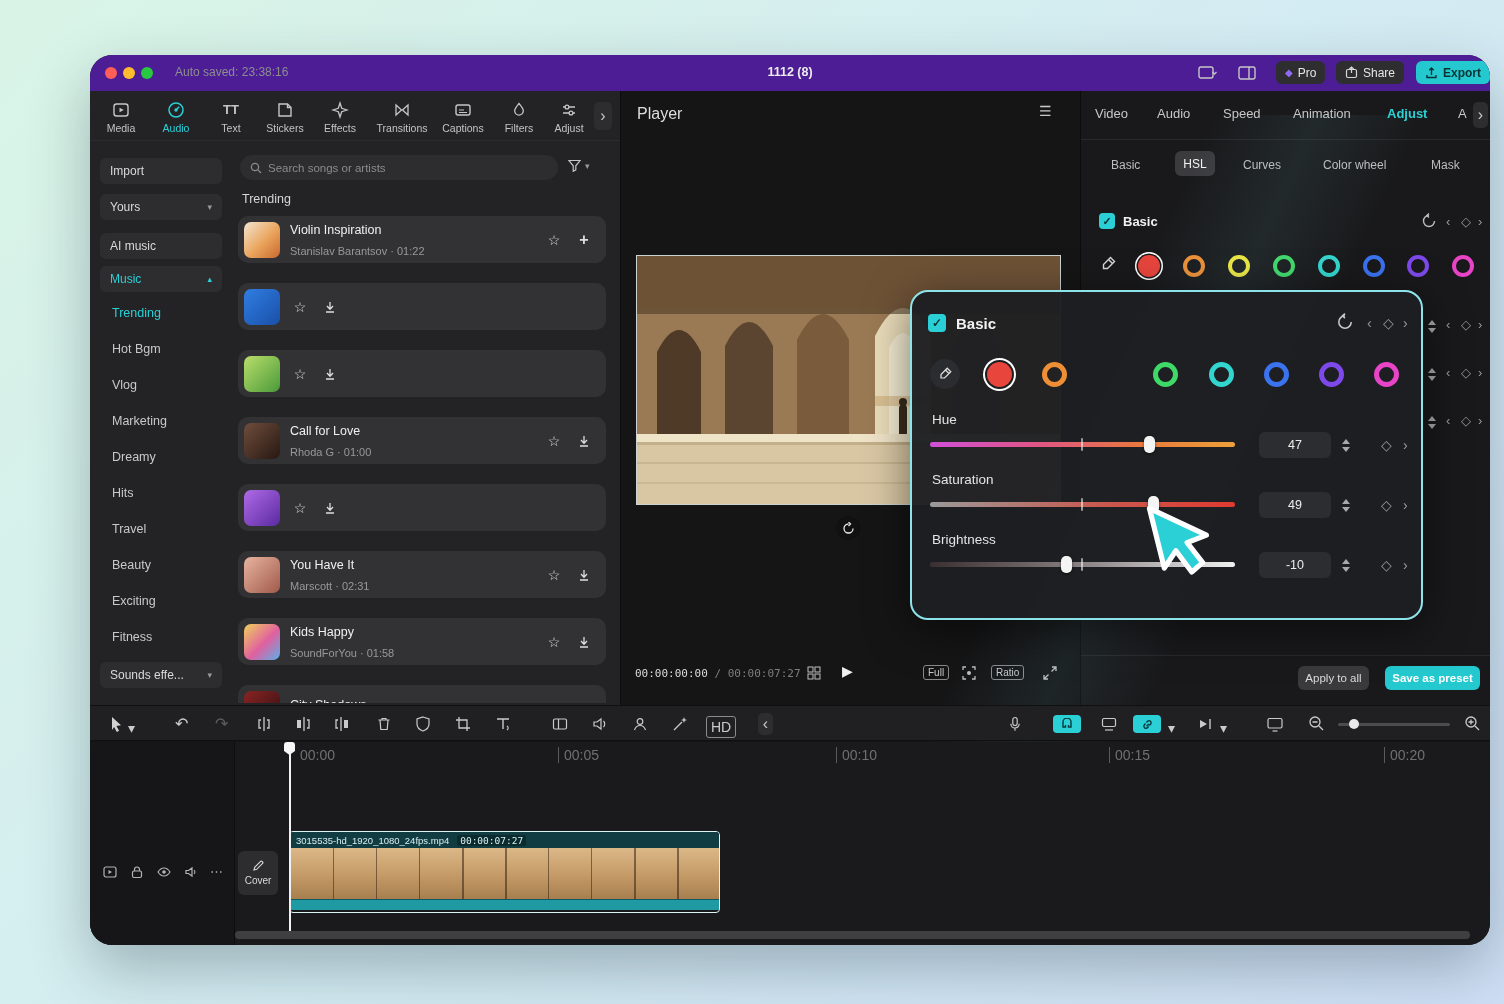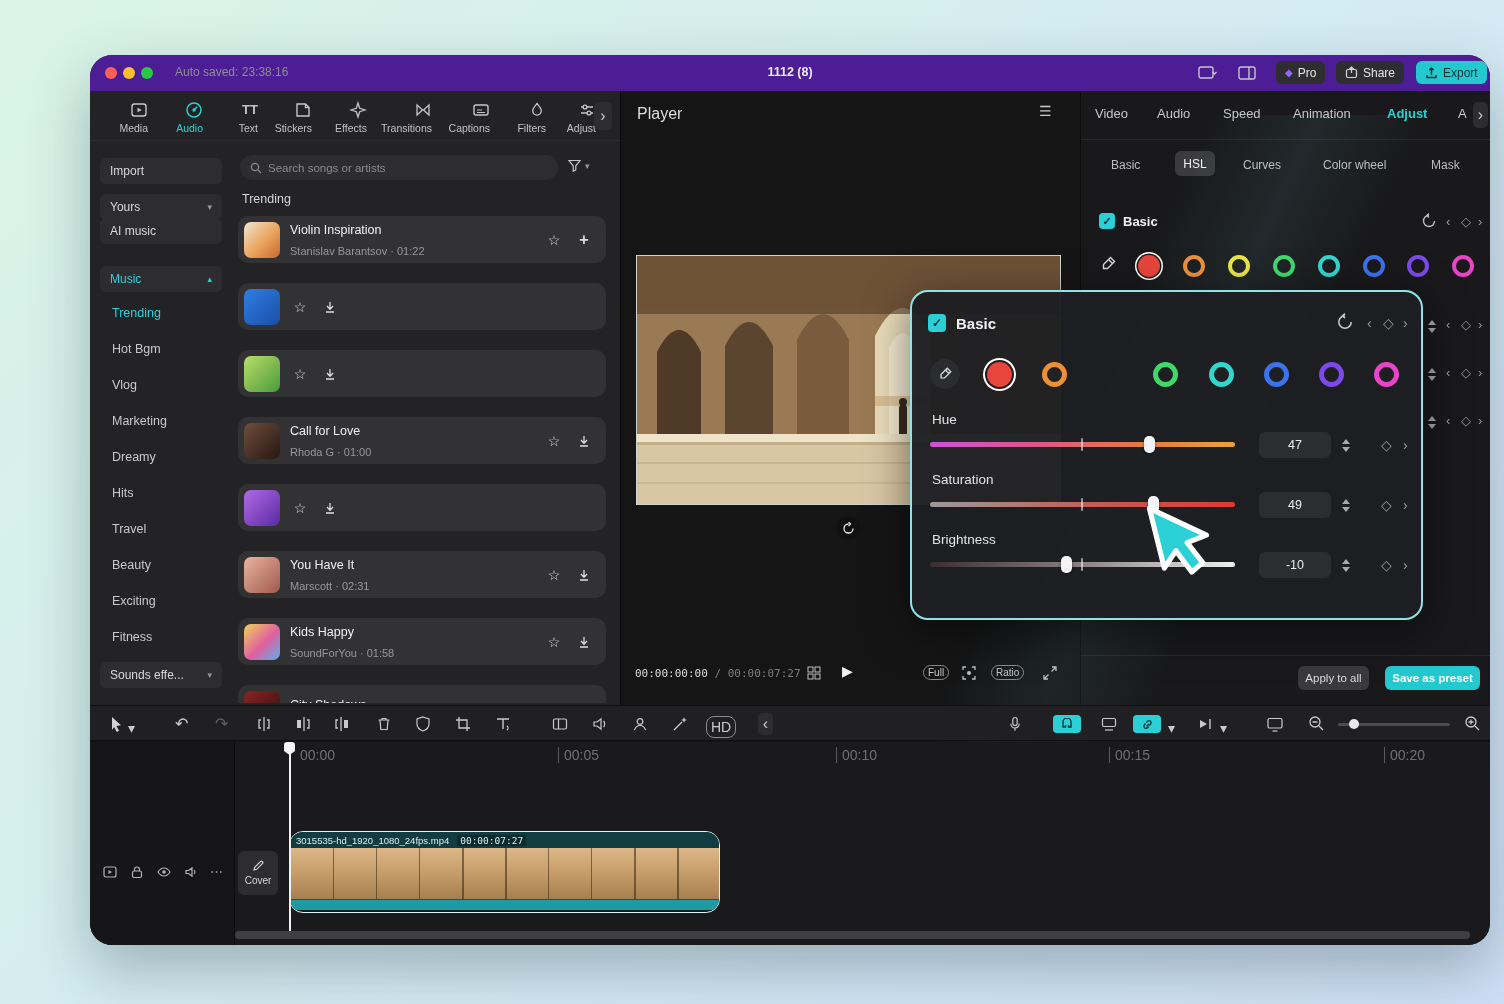--- a/index.html
+++ b/index.html
@@ -4,21 +4,21 @@
 <style>
 *{margin:0;padding:0;box-sizing:border-box}
 html,body{width:1504px;height:1004px}
 body{background:linear-gradient(135deg,#d9f4e6 0%,#d4ecf2 50%,#cfe0f6 100%);font-family:"Liberation Sans",sans-serif;position:relative;overflow:hidden;-webkit-font-smoothing:antialiased}
 .a{position:absolute}
 .window{position:absolute;left:90px;top:55px;width:1400px;height:890px;background:#141415;border-radius:22px;overflow:hidden;box-shadow:0 24px 60px rgba(20,40,50,.30)}
 .tl-dot{width:12px;height:12px;border-radius:50%}
 .tb-pill{height:23px;border-radius:6px;background:#2e2e31;display:flex;align-items:center;gap:5px;padding:0 9px;color:#e6e6e6;font-size:12px}
 .left-region{position:absolute;left:0;top:36px;width:530px;height:614px;background:#232326}
 .tabsbar{position:absolute;left:0;top:0;width:530px;height:50px;border-bottom:1px solid #2c2c2f}
-.tab{position:absolute;top:5px;width:54px;height:42px;display:flex;flex-direction:column;align-items:flex-end;justify-content:center;gap:3px;color:#c3c3c5;font-size:10.5px}
+.tab{position:absolute;top:5px;width:54px;height:42px;display:flex;flex-direction:column;align-items:center;justify-content:center;gap:3px;color:#c3c3c5;font-size:10.5px}
 .tab.active{color:#2bd0d6}
 .next-btn{position:absolute;display:flex;align-items:center;justify-content:center;background:#2d2d30;color:#c8c8c8;border-radius:5px}
 .side-pill{position:absolute;left:10px;width:122px;height:26px;border-radius:6px;background:#2d2d30;color:#d9d9d9;font-size:12px;display:flex;align-items:center;justify-content:space-between;padding:0 10px}
 .side-pill.simple{justify-content:flex-start}
 .genre{position:absolute;left:22px;font-size:12.5px;color:#c9c9cb;height:20px;line-height:20px}
 .genre.teal{color:#2bd0d6}
 .chev{font-size:9px;color:#9a9a9a}
 .music-scroll{position:absolute;left:145px;top:49px;width:385px;height:563px;overflow:hidden}
 .search-bar{position:absolute;left:5px;top:15px;width:318px;height:25px;border-radius:13px;background:#2d2d30;display:flex;align-items:center;padding:0 10px;gap:6px}
 .search-input{flex:1;background:transparent;border:none;outline:none;color:#cfcfcf;font-size:11.5px;font-family:"Liberation Sans",sans-serif}
@@ -32,21 +32,21 @@
 .t4{background:linear-gradient(135deg,#6f4d3c,#271812)}
 .t5{background:linear-gradient(135deg,#b06ae8,#5a2aa0)}
 .t6{background:linear-gradient(135deg,#e8b4a0,#a05a4a)}
 .t7{background:linear-gradient(135deg,#f0d05a,#e060a0 55%,#5ab0e8)}
 .t8{background:linear-gradient(135deg,#8a2424,#2e0f0f)}
 .song-txt{flex:1;min-width:0}
 .song-title{font-size:12.5px;color:#f0f0f0;white-space:nowrap;overflow:hidden}
 .song-meta{font-size:11px;color:#98989a;margin-top:8px;white-space:nowrap;overflow:hidden}
 .song-act{color:#dedede;font-size:14px;width:20px;text-align:center}
 .player-region{position:absolute;left:530px;top:36px;width:460px;height:614px;background:#151516;border-left:1px solid #0c0c0d}
-.pill-box{border:1px solid #8b8b8d;border-radius:8px;color:#c9c9c9;font-size:10px;padding:1px 4px}
+.pill-box{border:1px solid #8b8b8d;border-radius:3px;color:#c9c9c9;font-size:10px;padding:1px 4px}
 .right-region{position:absolute;left:990px;top:36px;width:410px;height:614px;background:#19191b;border-left:1px solid #0c0c0d;overflow:hidden}
 .rp-tab{position:absolute;top:15px;font-size:13px;color:#c7c7c9}
 .rp-tab.active{color:#2bd0d6;font-weight:bold}
 .rp-subtab{position:absolute;top:67px;font-size:12px;color:#bdbdbf}
 .hsl-pill{position:absolute;left:94px;top:60px;width:40px;height:25px;background:#3b3b3e;border-radius:6px;display:flex;align-items:center;justify-content:center;color:#f2f2f2;font-size:12px}
 .checkbox{background:#2bd0d6;border-radius:4px;color:#0c3537;display:flex;align-items:center;justify-content:center;font-weight:bold}
 .ctl{position:absolute;color:#9a9a9c;font-size:13px}
 .swatch-b{position:absolute;width:22px;height:22px;border-radius:50%}
 .swatch-p{position:absolute;width:25px;height:25px;border-radius:50%}
 .ring{background:transparent}
@@ -63,21 +63,21 @@
 .tri-u{width:0;height:0;border-left:4px solid transparent;border-right:4px solid transparent;border-bottom:5px solid #a8a8aa}
 .tri-d{width:0;height:0;border-left:4px solid transparent;border-right:4px solid transparent;border-top:5px solid #a8a8aa}
 .tlbar{position:absolute;left:0;top:650px;width:1400px;height:36px;background:#202023;border-top:1px solid #101011;border-bottom:1px solid #101011}
 .tlb-ic{position:absolute;top:9px;color:#cacaca;font-size:14px;line-height:18px}
 .teal-pill{position:absolute;top:9px;width:28px;height:18px;background:#2bd0d6;border-radius:4px;display:flex;align-items:center;justify-content:center}
 .timeline{position:absolute;left:0;top:687px;width:1400px;height:203px;background:#1a1a1c}
 .gutter{position:absolute;left:0;top:0;width:145px;height:203px;background:#161618;border-right:1px solid #0d0d0e}
 .ruler-label{position:absolute;top:5px;font-size:14px;color:#707072;padding-left:5px}
 .ruler-label.tick{border-left:1px solid #5a5a5c}
 .g-ic{position:absolute;top:122px;color:#b4b4b6}
-.clip{position:absolute;left:199px;top:89px;width:431px;height:82px;border:1.5px solid #def3f4;border-radius:14px;overflow:hidden}
+.clip{position:absolute;left:199px;top:89px;width:431px;height:82px;border:1.5px solid #def3f4;border-radius:4px;overflow:hidden}
 .clip-name{height:16px;background:#113c42;display:flex;align-items:center;gap:8px;padding:0 6px;font-size:9.5px;color:#d7eef0;white-space:nowrap}
 .clip-dur{background:rgba(0,0,0,.28);padding:0 3px;border-radius:2px}
 .clip-film{height:51px;background:repeating-linear-gradient(90deg,rgba(55,35,18,.55) 0 1.5px,transparent 1.5px 43px),linear-gradient(180deg,#dcb787 0%,#c39a66 55%,#a77f4f 100%)}
 .clip-audio{height:11px;background:#1f9aa2;border-top:1px solid #0e5a60}
 .scrollbar{position:absolute;left:145px;top:189px;width:1235px;height:8px;border-radius:4px;background:#3f3f42}
 .mono{font-family:"DejaVu Sans Mono",monospace}
 </style>
 </head>
 <body>
 
@@ -103,21 +103,21 @@
       <span style="color:#8e6bf2;font-size:10px">◆</span>
       <span>Pro</span>
     </div>
     <div class="tb-pill a" style="left:1246px;top:6px">
       <svg width="13" height="13" viewBox="0 0 13 13">
           <rect x="1.5" y="3.5" width="10" height="8" rx="1.5" stroke="#d8d8d8" fill="none" stroke-width="1.2"></rect>
           <path d="M6.5 7V1M4.3 3L6.5 1l2.2 2" stroke="#d8d8d8" fill="none" stroke-width="1.2"></path>
         </svg>
       <span>Share</span>
     </div>
-    <div class="tb-pill a" style="left:1326px;top:6px;background:#24c9cf;color:#0b3335;font-weight:normal">
+    <div class="tb-pill a" style="left:1326px;top:6px;background:#24c9cf;color:#0b3335;font-weight:bold">
       <svg width="13" height="13" viewBox="0 0 13 13">
           <path d="M6.5 9V2M4.3 4.2L6.5 2l2.2 2.2M2 9v2.5h9V9" stroke="#0b3335" fill="none" stroke-width="1.4"></path>
         </svg>
       <span>Export</span>
     </div>
   </div>
 
   <div class="left-region">
     <div class="tabsbar">
       <div class="tab" style="left:4px">
@@ -185,21 +185,21 @@
       </div>
     </div>
 
     <div class="side-pill simple" style="top:67px">
       <span>Import</span>
     </div>
     <div class="side-pill" style="top:103px">
       <span>Yours</span>
       <span class="chev">▾</span>
     </div>
-    <div class="side-pill simple" style="top:127px">
+    <div class="side-pill simple" style="top:142px">
       <span>AI music</span>
     </div>
     <div class="side-pill" style="top:175px;color:#2bd0d6">
       <span>Music</span>
       <span class="chev" style="color:#2bd0d6">▴</span>
     </div>
     <div class="genre teal" style="top:212px">Trending</div>
     <div class="genre" style="top:248px">Hot Bgm</div>
     <div class="genre" style="top:284px">Vlog</div>
     <div class="genre" style="top:320px">Marketing</div>

